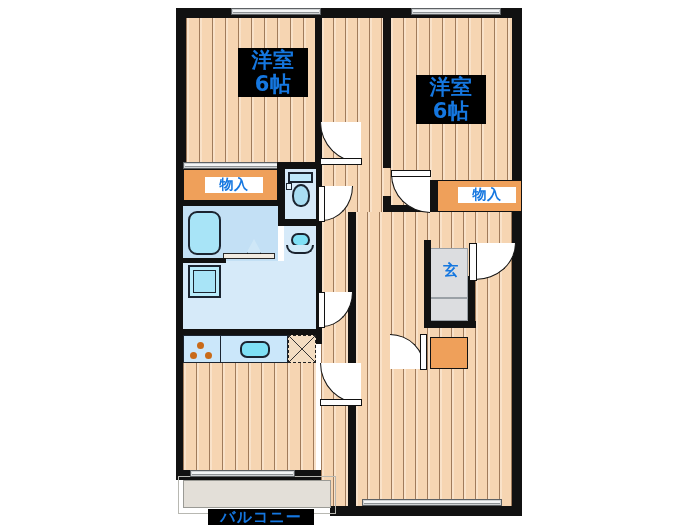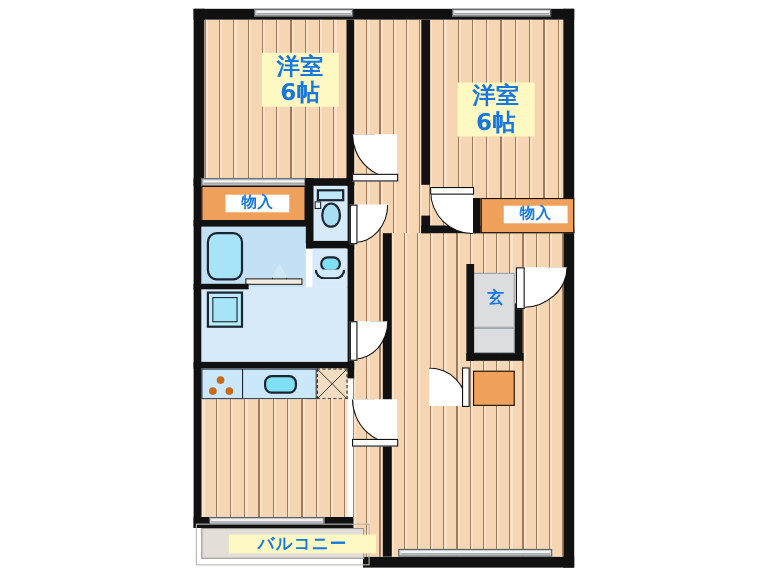--- a/index.html
+++ b/index.html
@@ -30,29 +30,29 @@
   }
 
   .wet{background:#d6eaf9;}        
   .wetdark{background:#c3e0f5;}
   .closet{background:#efa05a;border:1px solid #111;}
   .genkan{background:#dcdde0;border:1px solid #9aa0a6;}
   .balcony{background:#e3dfd8;border:1px solid #9a9a95;}
 
   
   .lbl{
-    position:absolute;color:#1577e0;background:#fef9c3;
+    position:absolute;color:#1577e0;background:#000000;
     font-weight:700;text-align:center;line-height:1.12;
     letter-spacing:.5px;white-space:nowrap;
   }
   .lbl-room{font-size:21px;padding:1px 4px;}
   .lbl-dk{font-size:25px;padding:1px 5px;letter-spacing:0px;}
   .lbl-cl{font-size:14px;padding:0 3px;background:#ffffff;}
   .lbl-gen{font-size:15px;padding:0 3px;background:transparent;}
-  .lbl-bal{font-size:15px;padding:0 18px;letter-spacing:1px;}
+  .lbl-bal{font-size:15px;padding:0 4px;letter-spacing:1px;margin-top:23px;}
 
   
   .win-h{background:#cfd2d4;border:1px solid #5d6164;height:7px;}
   .win-h i{display:block;height:2px;background:#f3f5f6;margin:1px 1px 0 1px;border-bottom:1px solid #8d9295;}
 
   
   .tub{background:#a8e4f7;border:2px solid #1b2430;border-radius:9px;}
   .wmachine{background:#b9ecfb;border:2px solid #1b2430;}
   .sinkbowl{background:#7fe0f5;border:2px solid #1b2430;border-radius:7px;}
   .counter{background:#cbe7fa;border:1px solid #1b2430;}

